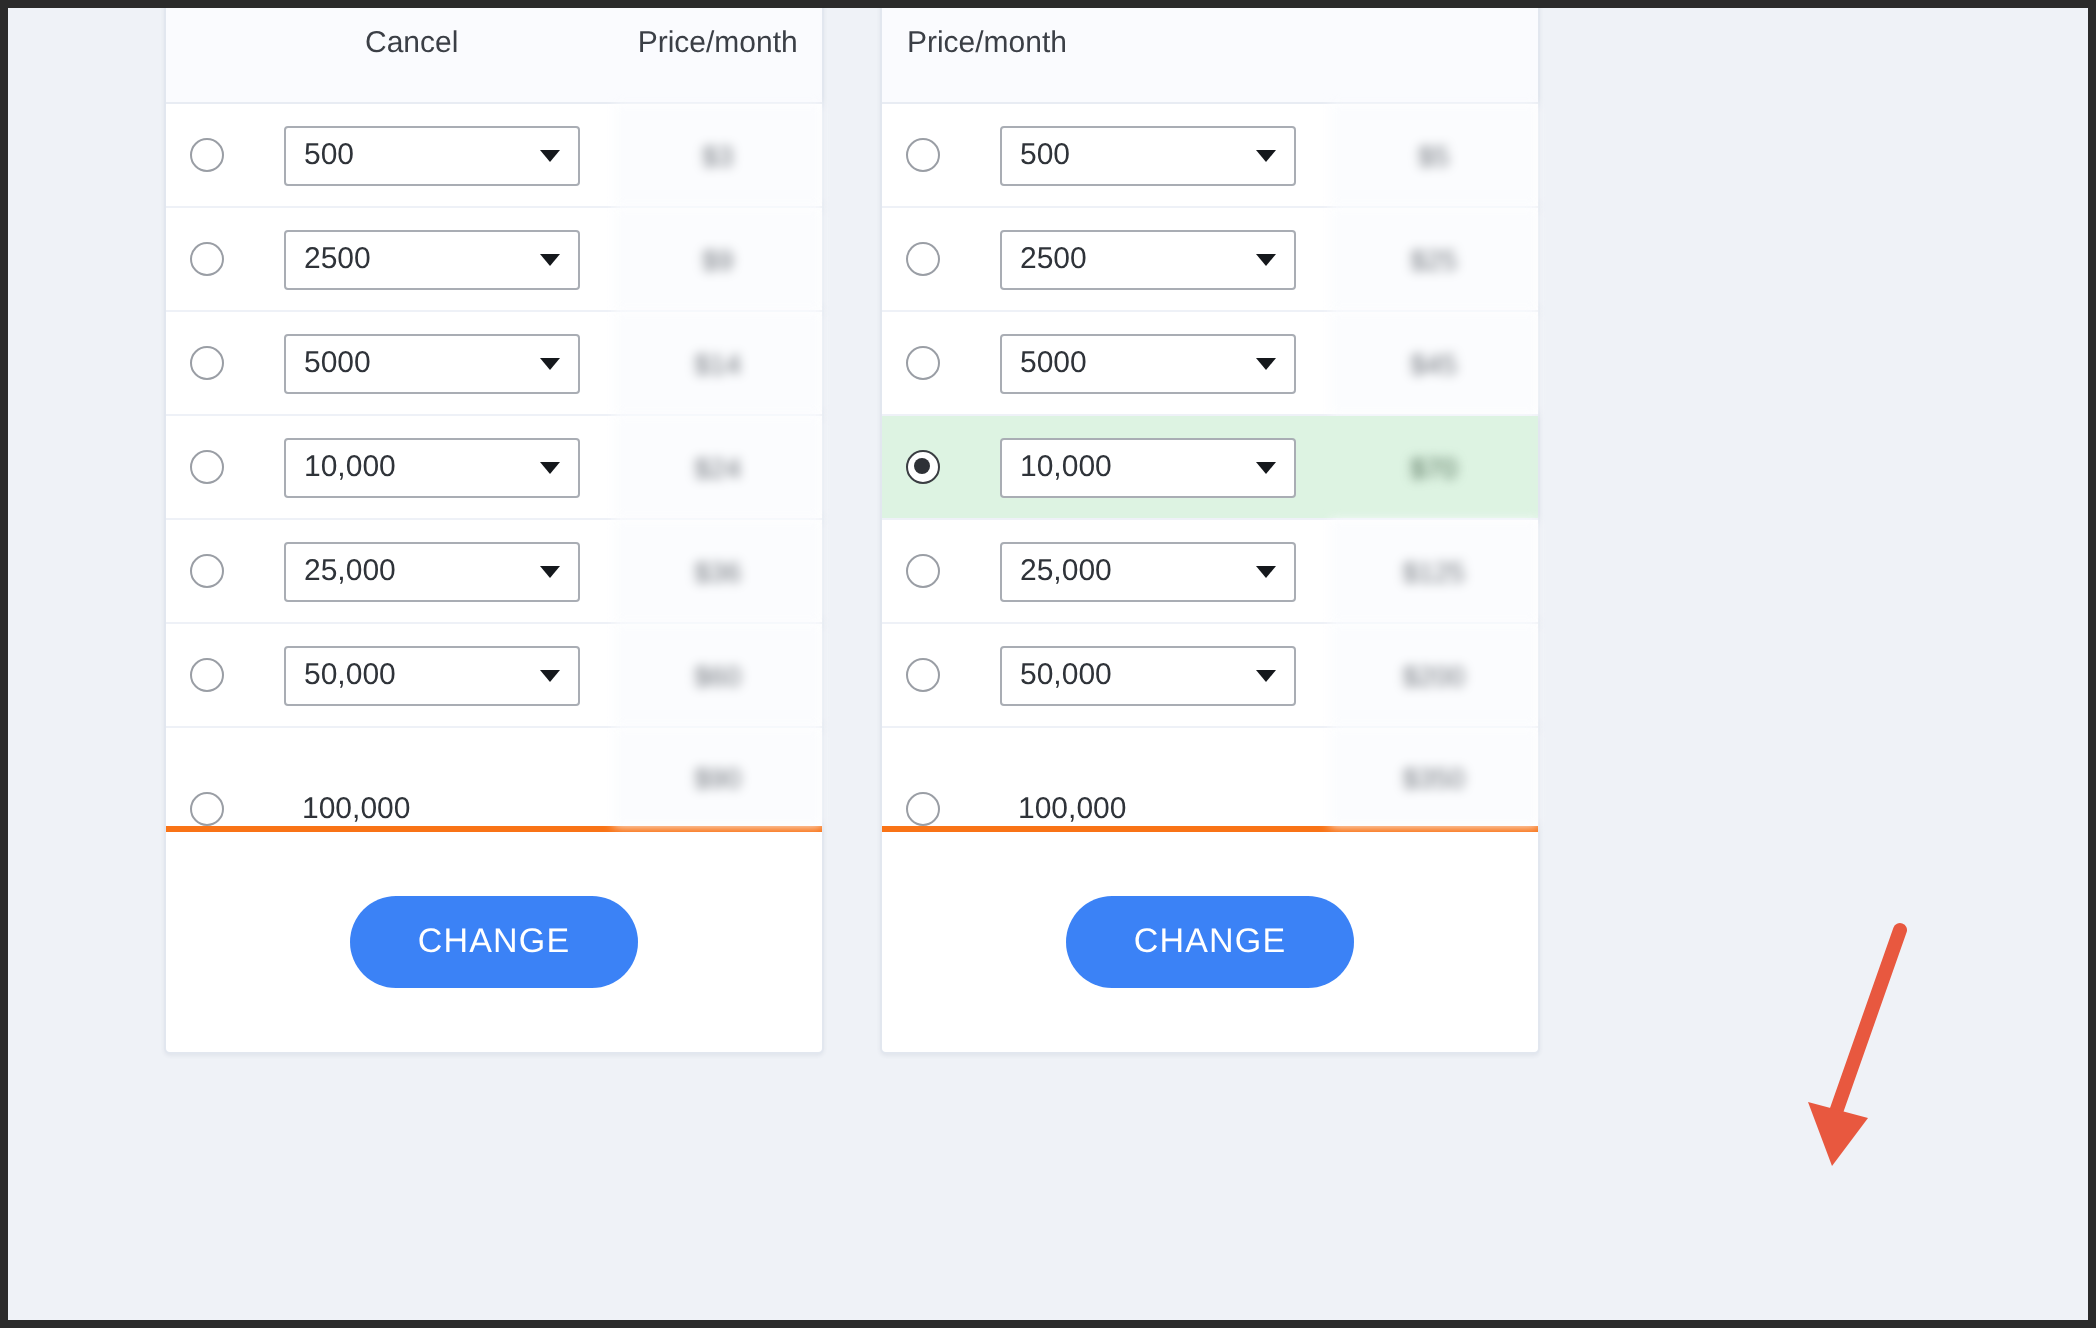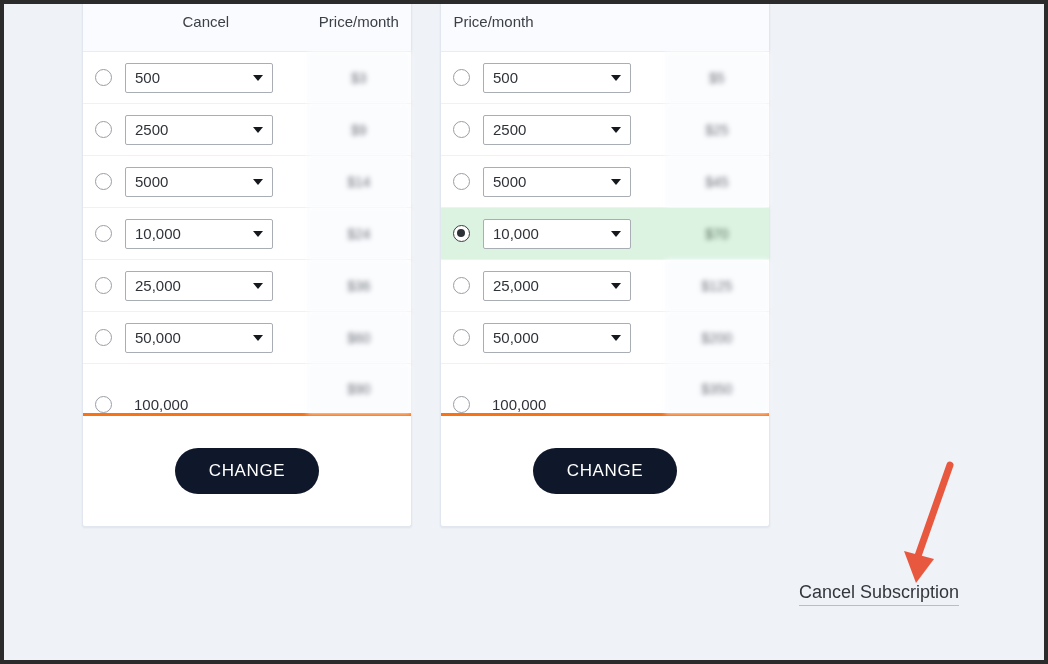--- a/index.html
+++ b/index.html
@@ -60,20 +60,21 @@
     position: relative;
   }
   .row.selected { background: #ddf3e2; }
   .row:last-of-type { border-bottom: 3px solid #f97316; align-items: flex-end; }
 
   .cell-qty {
     width: 225px;
     display: flex;
     align-items: center;
     padding-left: 12px;
+    gap: 17px;
   }
 
   
   .radio {
     width: 17px;
     height: 17px;
     border-radius: 50%;
     border: 1.5px solid #9a9ea5;
     background: #fff;
     flex: 0 0 auto;
@@ -134,21 +135,21 @@
   }
   .row.selected .cell-price { background: transparent; color: #4e6b55; }
 
   .panel-foot {
     height: 110px;
     display: flex;
     align-items: center;
     justify-content: center;
   }
   .change-btn {
-    background: #0f172a;
+    background: #3b82f6;
     color: #ffffff;
     border: none;
     border-radius: 24px;
     padding: 13px 34px;
     font-size: 17px;
     letter-spacing: 0.6px;
     font-family: "Liberation Sans", sans-serif;
     cursor: pointer;
   }
 
@@ -328,17 +329,14 @@
     <div class="panel-foot">
       <button class="change-btn">CHANGE</button>
     </div>
   </div>
 
   <svg id="arrow" width="80" height="130" viewBox="0 0 80 130">
     <path d="M54 6 L22 97" stroke="#e8583f" stroke-width="7" stroke-linecap="round" fill="none"></path>
     <path d="M8 92 L20 124 L38 100 Z" fill="#e8583f"></path>
   </svg>
 
-  <div id="cancel-area">
-    <a id="cancel-link" href="#">Cancel Subscription</a>
-  </div>
 
 </div>
 
 </body></html>

